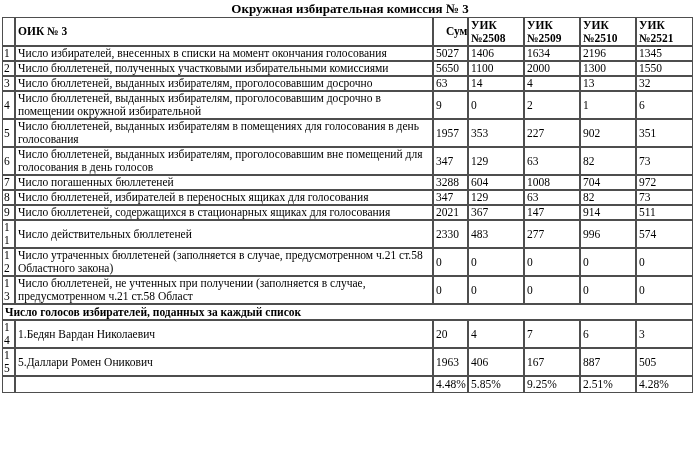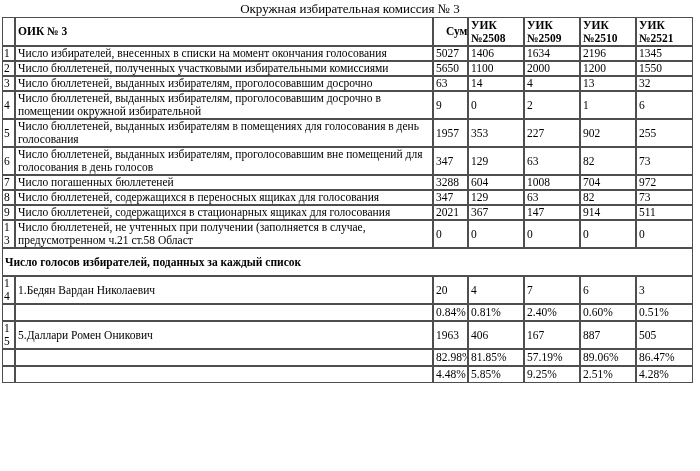--- a/index.html
+++ b/index.html
@@ -10,20 +10,21 @@
     color: #000000;
     font-family: "Liberation Serif", "DejaVu Serif", serif;
     font-size: 11.5px;
     overflow: hidden;
   }
   .title {
     text-align: center;
     font-size: 13px;
     line-height: 14px;
     margin: 2px 0 1px 0;
+    font-weight: bold;
   }
   table.results {
     border-collapse: separate;
     border-spacing: 0;
     table-layout: fixed;
     margin-left: 2px;
     width: 691px;
     border: 0;
   }
   td {
@@ -40,21 +41,21 @@
     height: 29px;
   }
   td.corner, td.num {
     padding: 0 1px;
   }
   td.sumh { white-space: nowrap; padding: 0 12px; }
   tr.single td { height: 15px; }
   tr.dbl td { height: 28px; }
   tr.section-row td {
     font-weight: bold;
-    height: 28px;
+    height: 16px;
   }
   tr.cand td { height: 17px; }
   td.val { white-space: nowrap; }
 </style>
 </head>
 <body>
 
 <div class="title">Окружная избирательная комиссия № 3</div>
 
 <table class="results">
@@ -87,21 +88,21 @@
       <td class="val">1634</td>
       <td class="val">2196</td>
       <td class="val">1345</td>
     </tr>
     <tr class="single">
       <td class="num">2</td>
       <td>Число бюллетеней, полученных участковыми избирательными комиссиями</td>
       <td class="val">5650</td>
       <td class="val">1100</td>
       <td class="val">2000</td>
-      <td class="val">1200</td>
+      <td class="val">1300</td>
       <td class="val">1550</td>
     </tr>
     <tr class="single">
       <td class="num">3</td>
       <td>Число бюллетеней, выданных избирателям, проголосовавшим досрочно</td>
       <td class="val">63</td>
       <td class="val">14</td>
       <td class="val">4</td>
       <td class="val">13</td>
       <td class="val">32</td>
@@ -115,21 +116,21 @@
       <td class="val">1</td>
       <td class="val">6</td>
     </tr>
     <tr class="dbl">
       <td class="num">5</td>
       <td>Число бюллетеней, выданных избирателям в помещениях для голосования в день голосования</td>
       <td class="val">1957</td>
       <td class="val">353</td>
       <td class="val">227</td>
       <td class="val">902</td>
-      <td class="val">255</td>
+      <td class="val">351</td>
     </tr>
     <tr class="dbl">
       <td class="num">6</td>
       <td>Число бюллетеней, выданных избирателям, проголосовавшим вне помещений для голосования в день голосов</td>
       <td class="val">347</td>
       <td class="val">129</td>
       <td class="val">63</td>
       <td class="val">82</td>
       <td class="val">73</td>
     </tr>
@@ -137,35 +138,53 @@
       <td class="num">7</td>
       <td>Число погашенных бюллетеней</td>
       <td class="val">3288</td>
       <td class="val">604</td>
       <td class="val">1008</td>
       <td class="val">704</td>
       <td class="val">972</td>
     </tr>
     <tr class="single">
       <td class="num">8</td>
-      <td>Число бюллетеней, содержащихся в переносных ящиках для голосования</td>
+      <td>Число бюллетеней, избирателей в переносных ящиках для голосования</td>
       <td class="val">347</td>
       <td class="val">129</td>
       <td class="val">63</td>
       <td class="val">82</td>
       <td class="val">73</td>
     </tr>
     <tr class="single">
       <td class="num">9</td>
       <td>Число бюллетеней, содержащихся в стационарных ящиках для голосования</td>
       <td class="val">2021</td>
       <td class="val">367</td>
       <td class="val">147</td>
       <td class="val">914</td>
       <td class="val">511</td>
+    </tr>
+    <tr class="single">
+      <td class="num">11</td>
+      <td>Число действительных бюллетеней</td>
+      <td class="val">2330</td>
+      <td class="val">483</td>
+      <td class="val">277</td>
+      <td class="val">996</td>
+      <td class="val">574</td>
+    </tr>
+    <tr class="dbl">
+      <td class="num">12</td>
+      <td>Число утраченных бюллетеней (заполняется в случае, предусмотренном ч.21 ст.58 Областного закона)</td>
+      <td class="val">0</td>
+      <td class="val">0</td>
+      <td class="val">0</td>
+      <td class="val">0</td>
+      <td class="val">0</td>
     </tr>
     <tr class="dbl">
       <td class="num">13</td>
       <td>Число бюллетеней, не учтенных при получении (заполняется в случае, предусмотренном ч.21 ст.58 Област</td>
       <td class="val">0</td>
       <td class="val">0</td>
       <td class="val">0</td>
       <td class="val">0</td>
       <td class="val">0</td>
     </tr>
@@ -177,45 +196,27 @@
     <tr class="cand">
       <td class="num">14</td>
       <td>1.Бедян Вардан Николаевич</td>
       <td class="val">20</td>
       <td class="val">4</td>
       <td class="val">7</td>
       <td class="val">6</td>
       <td class="val">3</td>
     </tr>
     <tr class="cand">
-      <td class="num"></td>
-      <td></td>
-      <td class="val">0.84%</td>
-      <td class="val">0.81%</td>
-      <td class="val">2.40%</td>
-      <td class="val">0.60%</td>
-      <td class="val">0.51%</td>
-    </tr>
-    <tr class="cand">
       <td class="num">15</td>
       <td>5.Даллари Ромен Оникович</td>
       <td class="val">1963</td>
       <td class="val">406</td>
       <td class="val">167</td>
       <td class="val">887</td>
       <td class="val">505</td>
-    </tr>
-    <tr class="cand">
-      <td class="num"></td>
-      <td></td>
-      <td class="val">82.98%</td>
-      <td class="val">81.85%</td>
-      <td class="val">57.19%</td>
-      <td class="val">89.06%</td>
-      <td class="val">86.47%</td>
     </tr>
     <tr class="cand">
       <td class="num"></td>
       <td></td>
       <td class="val">4.48%</td>
       <td class="val">5.85%</td>
       <td class="val">9.25%</td>
       <td class="val">2.51%</td>
       <td class="val">4.28%</td>
     </tr>

